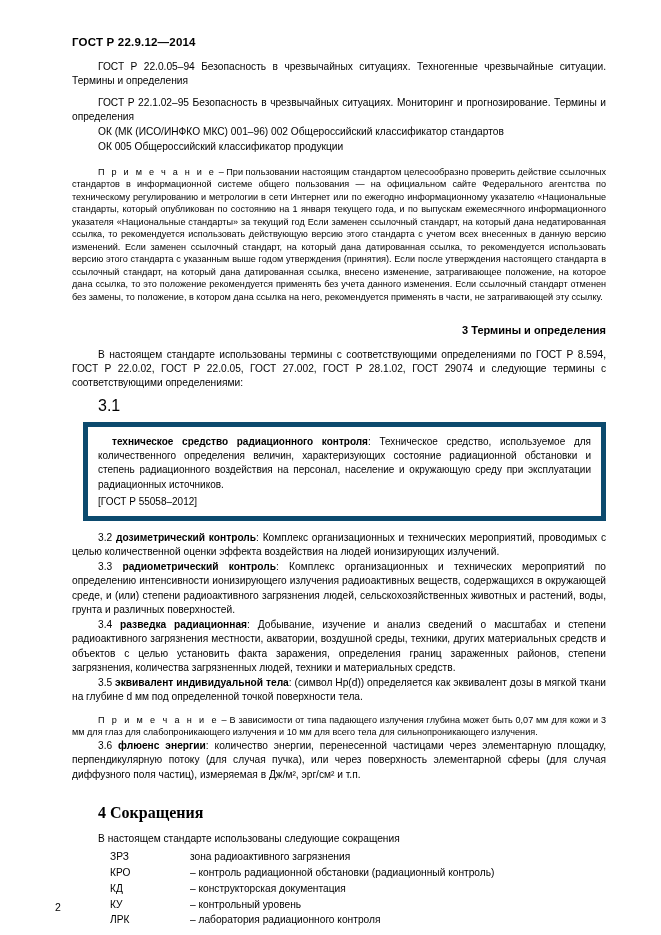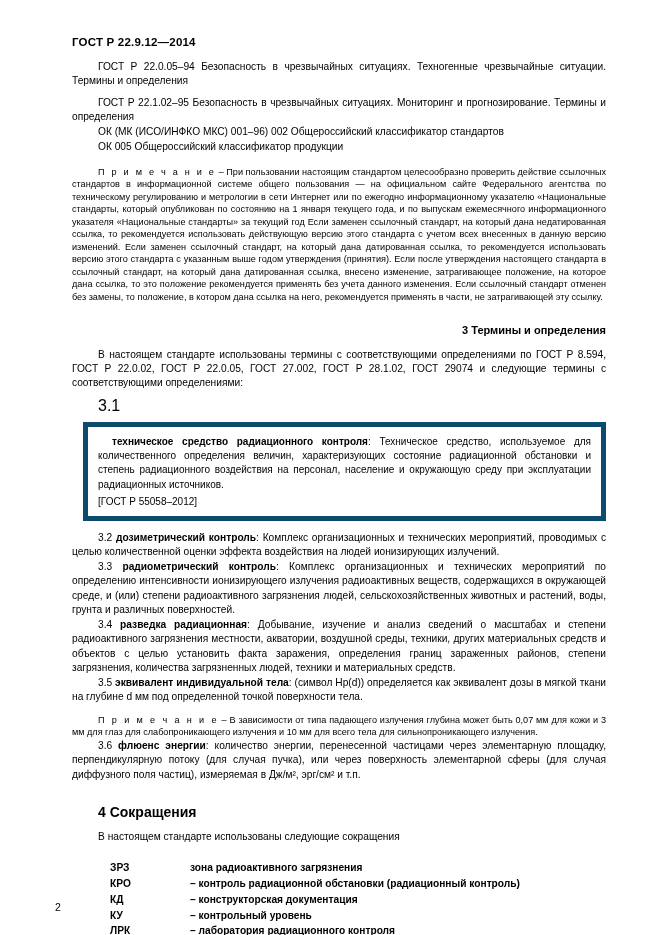--- a/index.html
+++ b/index.html
@@ -89,39 +89,39 @@
     text-align: justify;
   }
   .note2 {
     margin-top: 9px;
     font-size: 9.1px;
     line-height: 1.38;
     text-align: justify;
     text-indent: 26px;
   }
   h2.section2 {
-    font-size: 14px;
+    font-size: 16px;
     font-weight: bold;
     margin: 22px 0 11px 26px;
+    font-family: Liberation Serif, serif;
   }
   .abbr-intro {
     text-indent: 26px;
     font-size: 10.2px;
-    margin-bottom: 18px;
+    margin-bottom: 5px;
   }
   table.abbr {
     border-collapse: collapse;
     margin-left: 38px;
     font-size: 10.2px;
   }
   table.abbr td {
     padding: 1px 0;
     vertical-align: top;
     line-height: 1.35;
-    font-weight: bold;
   }
   table.abbr td.k {
     width: 80px;
     white-space: nowrap;
   }
   .page-number {
     position: absolute;
     left: 55px;
     bottom: 22px;
     font-size: 10.5px;

